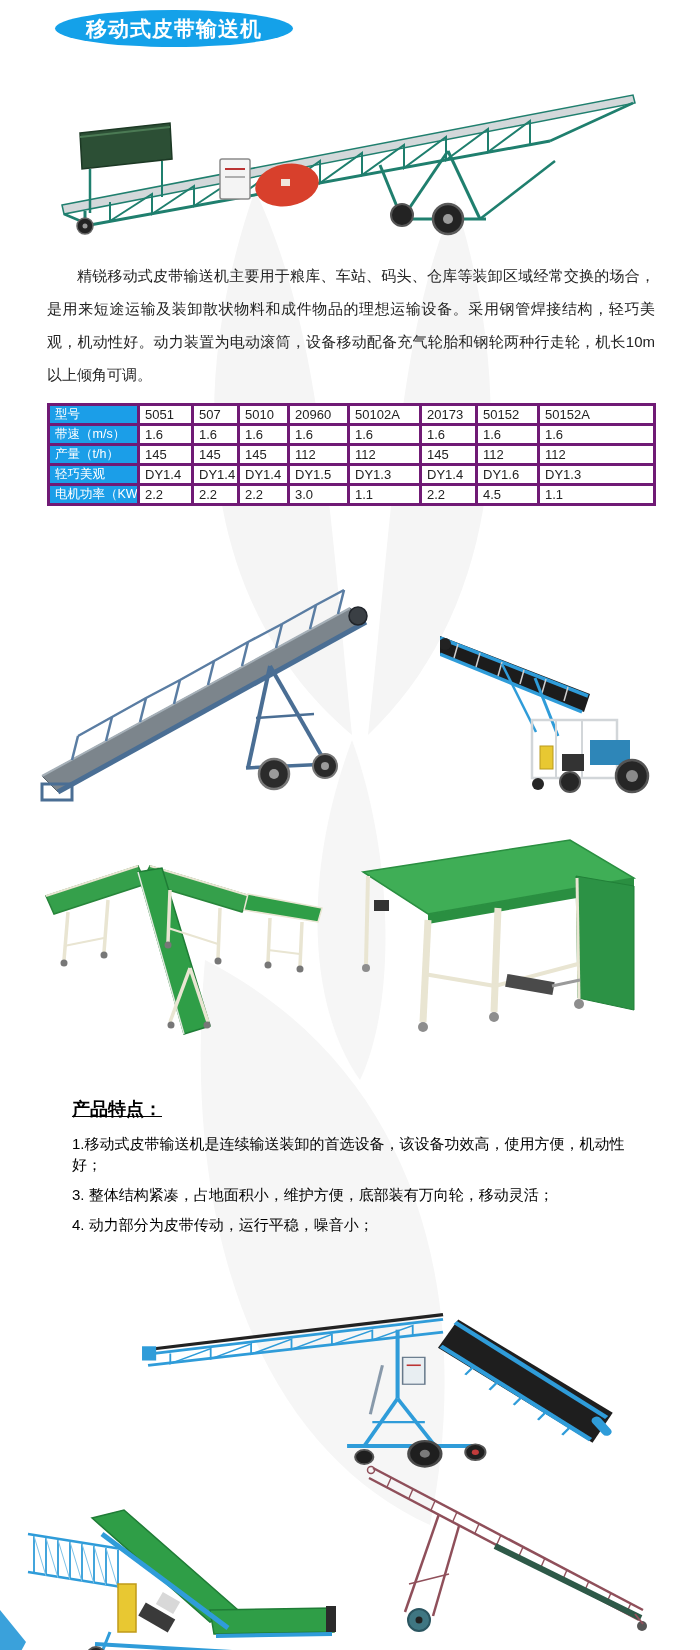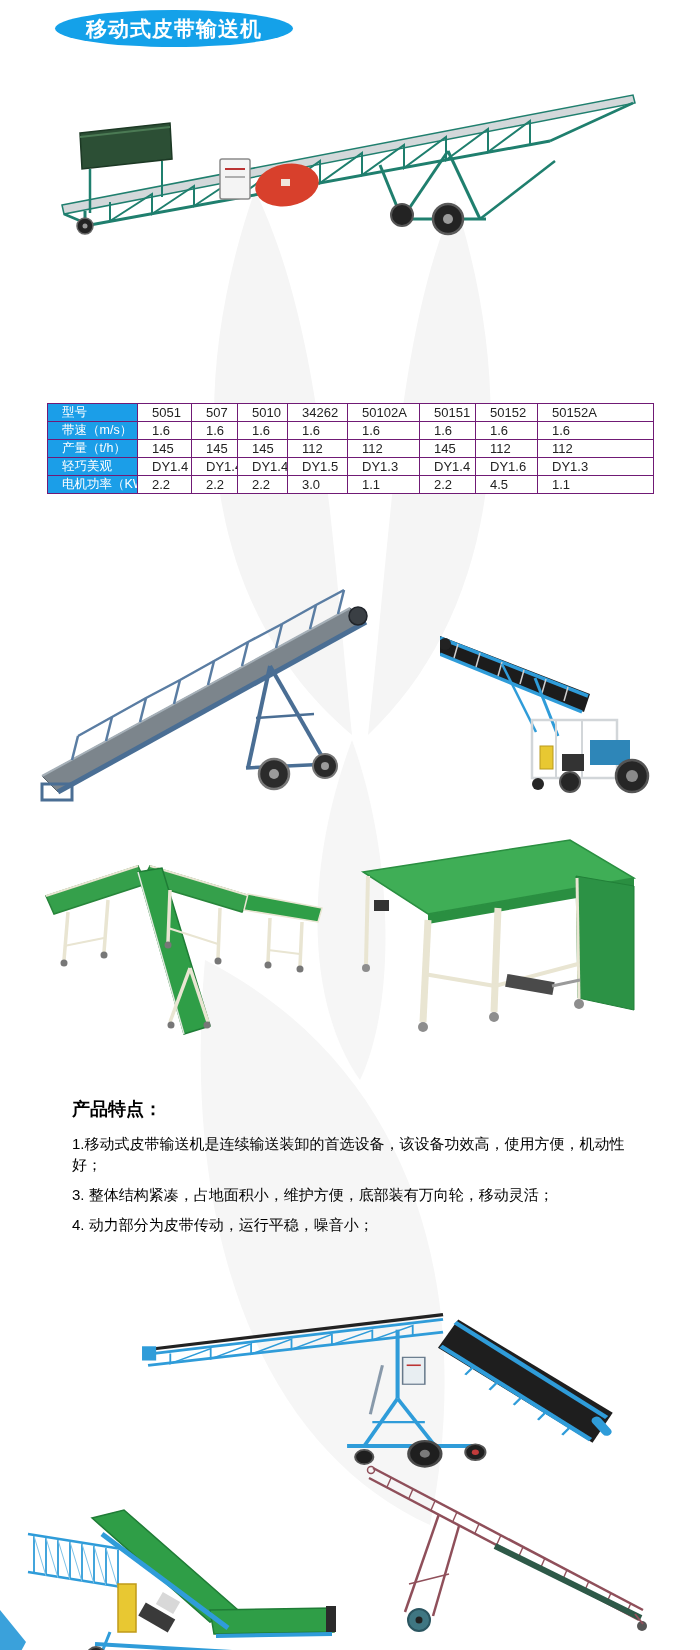--- a/index.html
+++ b/index.html
@@ -15,26 +15,26 @@
     background:#14a1e9;border-radius:50%;
     display:flex;align-items:center;justify-content:center;
   }
   .banner span{color:#fff;font-weight:bold;font-size:21px;letter-spacing:1px;white-space:nowrap;}
   .sec-heading{font-size:18px;font-weight:bold;color:#000;margin:0;line-height:22px;}
   .overview{left:47px;top:252px;width:608px;}
   .overview p{margin:7px 0 0;font-size:15px;line-height:33px;text-indent:2em;text-align:justify;color:#232323;}
   .params{left:47px;top:394px;width:606px;}
   .params table{border-collapse:collapse;table-layout:fixed;width:606px;margin-top:9px;font-size:13px;}
   .params td{
-    border:1px solid #701a75;padding:1px 14px;height:15px;line-height:15px;
+    border:3px solid #701a75;padding:1px 5px;height:15px;line-height:15px;
     white-space:nowrap;overflow:hidden;color:#222;background:#fff;
   }
   .params td.rowlab{background:#1b9ee8;color:#fff;font-size:12.5px;}
   .features{left:72px;top:1098px;width:578px;}
-  .features .sec-heading{margin-bottom:13px;}
+  .features .sec-heading{margin-bottom:13px;text-decoration:underline;}
   .features p{margin:0 0 9px;font-size:15px;line-height:21px;color:#000000;}
   .photo{position:absolute;z-index:1;}
   svg{display:block;}
 </style>
 </head>
 <body>
 
 <div class="page">
 
   <svg class="watermark" width="700" height="1650" viewBox="0 0 700 1650">
@@ -70,20 +70,21 @@
     <line x1="346" y1="146" x2="436" y2="146" stroke="#1f7f6e" stroke-width="3"></line>
     <circle cx="352" cy="142" r="11" fill="#232323" stroke="#555" stroke-width="2"></circle>
     <circle cx="398" cy="146" r="15" fill="#232323" stroke="#5a5a5a" stroke-width="2.5"></circle>
     <circle cx="398" cy="146" r="5" fill="#9a9a9a"></circle>
     <line x1="35" y1="138" x2="35" y2="150" stroke="#1f7f6e" stroke-width="3"></line>
     <circle cx="35" cy="153" r="8" fill="#232323" stroke="#666" stroke-width="1.5"></circle>
     <circle cx="35" cy="153" r="2.5" fill="#999"></circle>
   </svg>
 
   <section class="layer overview">
+    <p>精锐移动式皮带输送机主要用于粮库、车站、码头、仓库等装卸区域经常交换的场合，是用来短途运输及装卸散状物料和成件物品的理想运输设备。采用钢管焊接结构，轻巧美观，机动性好。动力装置为电动滚筒，设备移动配备充气轮胎和钢轮两种行走轮，机长10m以上倾角可调。</p>
   </section>
 
   <section class="layer params">
     <table>
       <colgroup>
         <col style="width:90px">
           <col style="width:54px">
           <col style="width:46px">
           <col style="width:50px">
         <col style="width:60px">
@@ -91,23 +92,23 @@
           <col style="width:56px">
           <col style="width:62px">
           <col style="width:116px">
       </colgroup>
       <tbody>
         <tr>
           <td class="rowlab">型号</td>
           <td>5051</td>
           <td>507</td>
           <td>5010</td>
-          <td>34262</td>
+          <td>20960</td>
           <td>50102A</td>
-          <td>50151</td>
+          <td>20173</td>
           <td>50152</td>
           <td>50152A</td>
         </tr>
         <tr>
           <td class="rowlab">带速（m/s）</td>
           <td>1.6</td>
           <td>1.6</td>
           <td>1.6</td>
           <td>1.6</td>
           <td>1.6</td>

